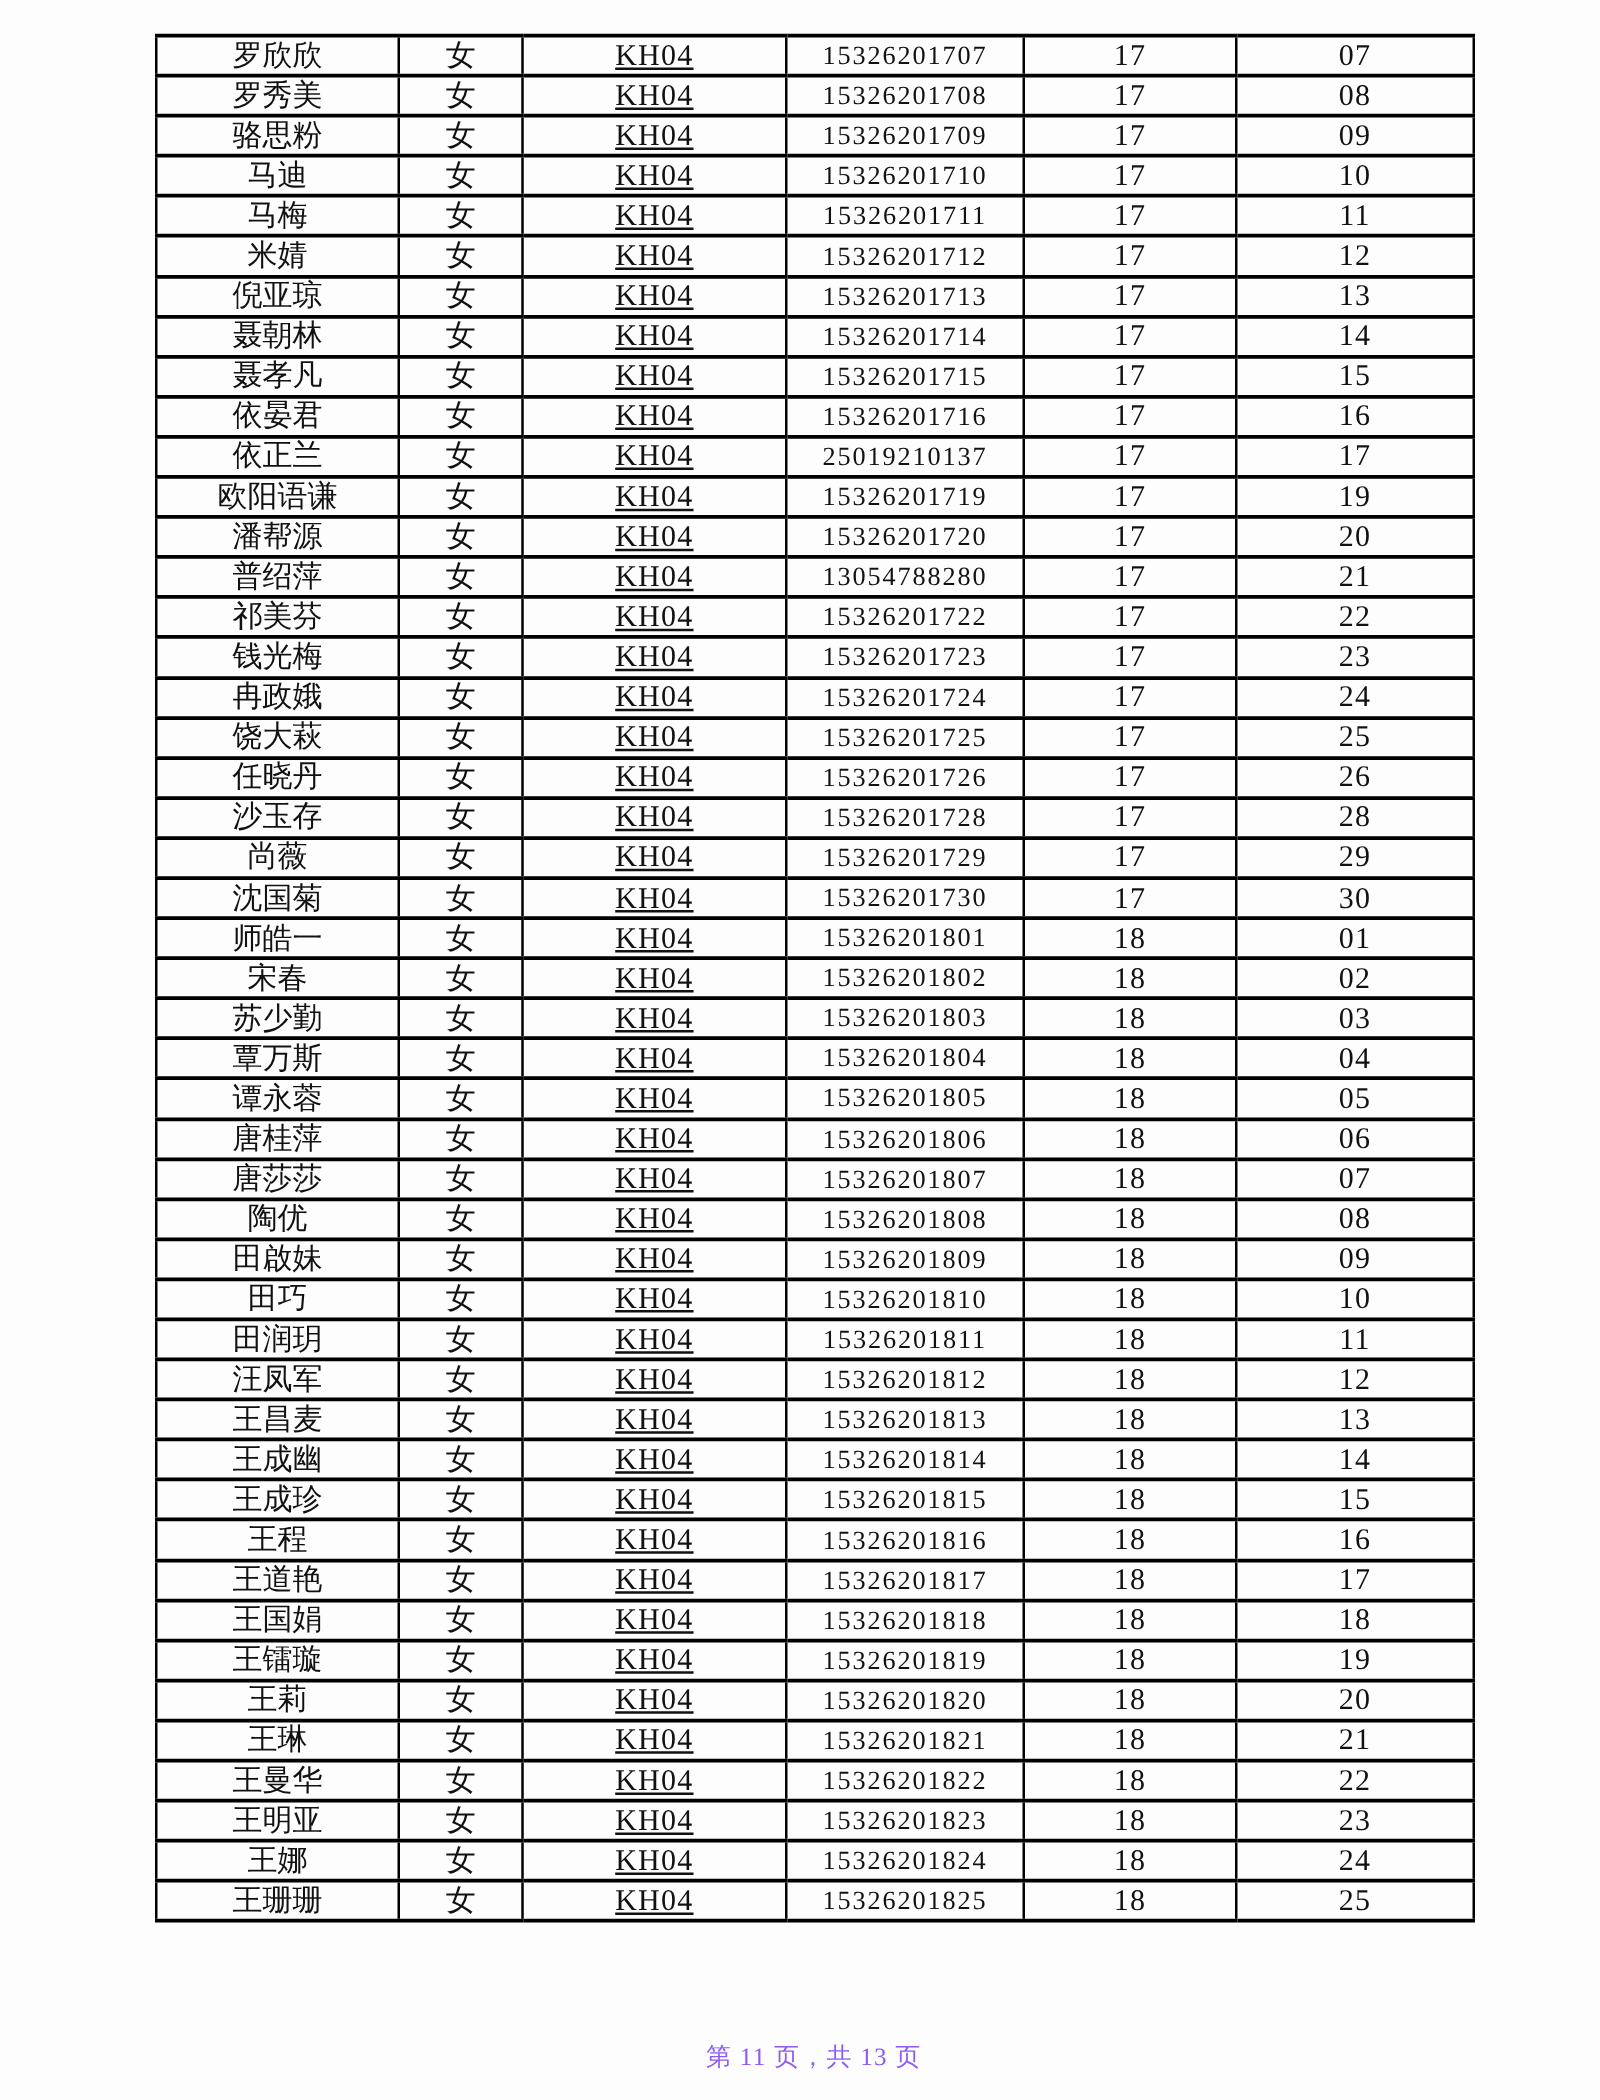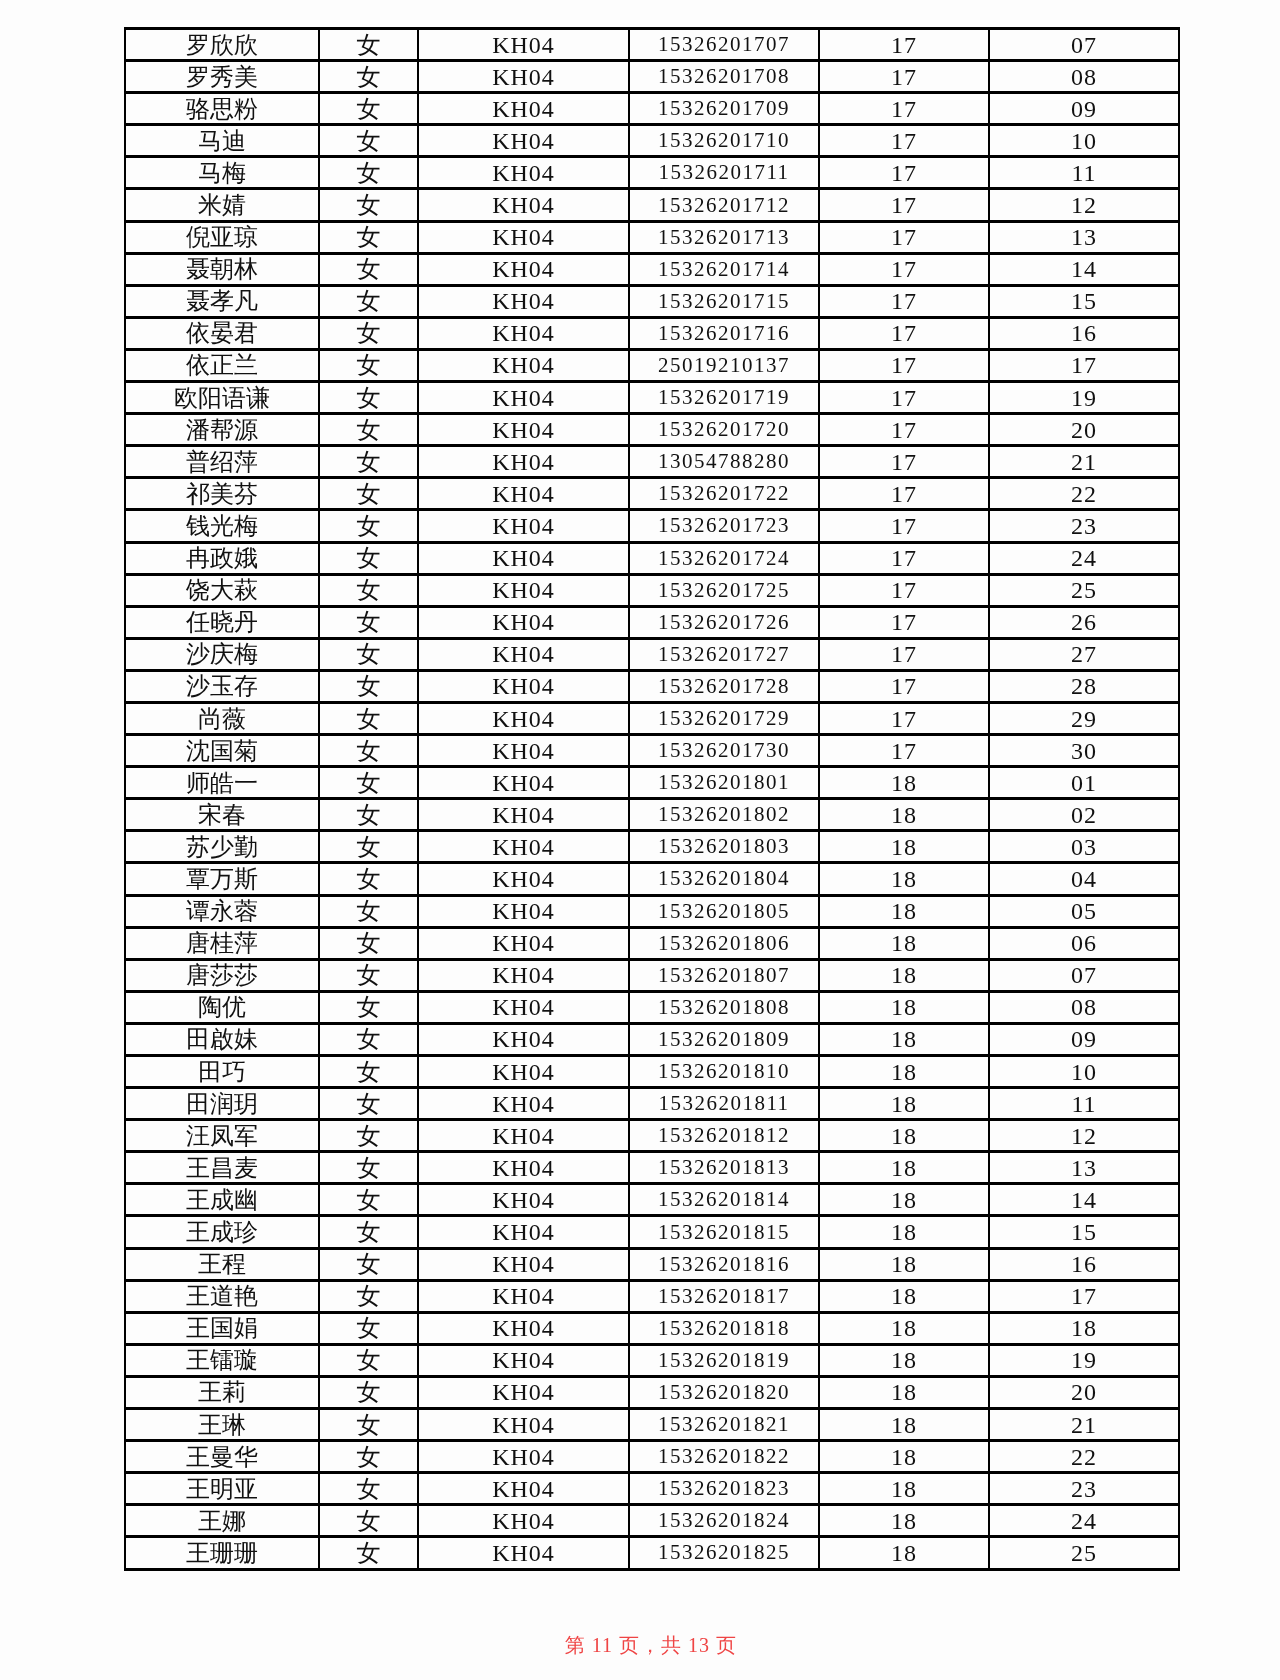--- a/index.html
+++ b/index.html
@@ -40,34 +40,35 @@
     line-height: 1;
     white-space: nowrap;
     overflow: hidden;
   }
   table.roster td.c3 {          
     letter-spacing: 1.5px;
     font-size: 21px;
   }
   table.roster td.c2 {          
     letter-spacing: 1px;
+    text-decoration: underline;
   }
   table.roster td.c4,
   table.roster td.c5 {          
     letter-spacing: 1px;
   }
   .footer {
     position: absolute;
     left: 124px;
     top: 1632px;
     width: 1054px;
     text-align: center;
     font-size: 20px;
     letter-spacing: 1px;
-    color: #ef4444;
+    color: #8b5cf6;
   }
 </style>
 </head>
 <body>
 
 <div class="page">
 
   <table class="roster">
     <colgroup>
       <col style="width:194px">
@@ -224,28 +225,20 @@
         </tr>
         <tr>
           <td class="c0">任晓丹</td>
           <td class="c1">女</td>
           <td class="c2">KH04</td>
           <td class="c3">15326201726</td>
           <td class="c4">17</td>
           <td class="c5">26</td>
         </tr>
         <tr>
-          <td class="c0">沙庆梅</td>
-          <td class="c1">女</td>
-          <td class="c2">KH04</td>
-          <td class="c3">15326201727</td>
-          <td class="c4">17</td>
-          <td class="c5">27</td>
-        </tr>
-        <tr>
           <td class="c0">沙玉存</td>
           <td class="c1">女</td>
           <td class="c2">KH04</td>
           <td class="c3">15326201728</td>
           <td class="c4">17</td>
           <td class="c5">28</td>
         </tr>
         <tr>
           <td class="c0">尚薇</td>
           <td class="c1">女</td>

